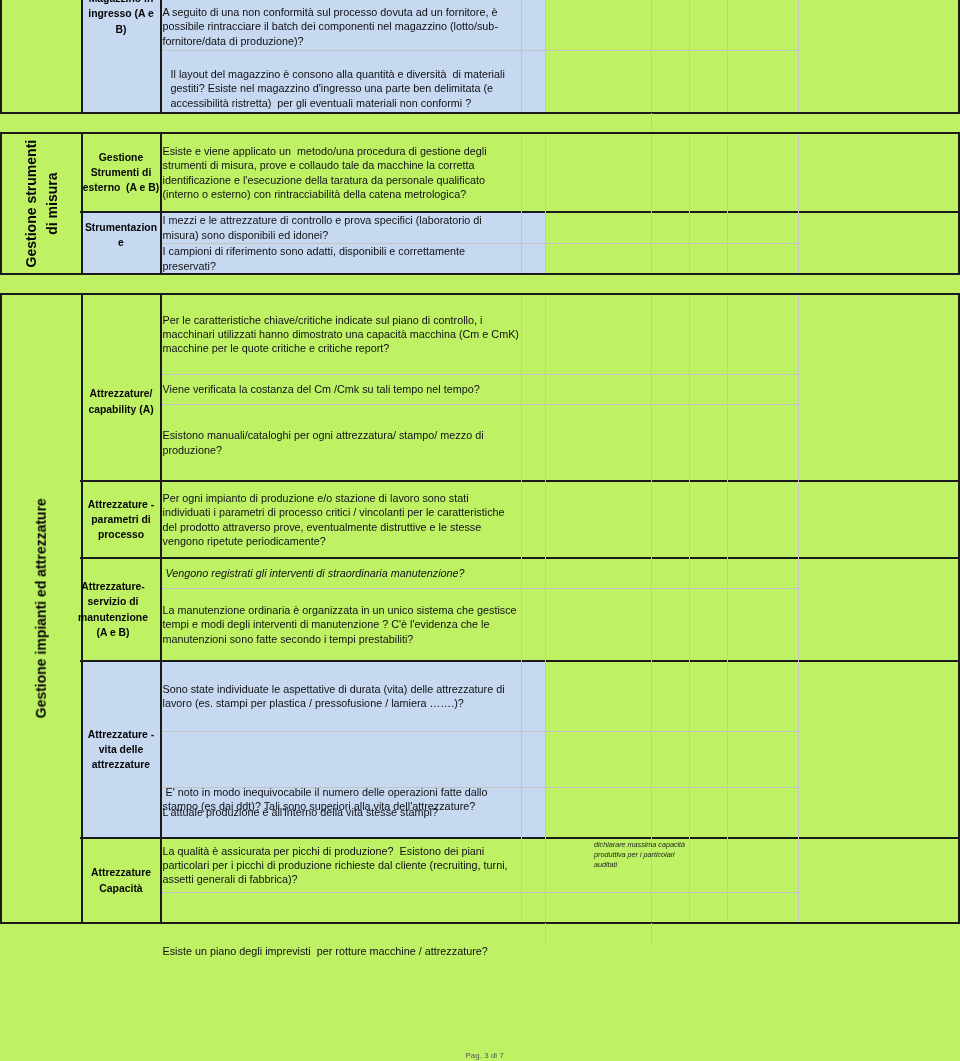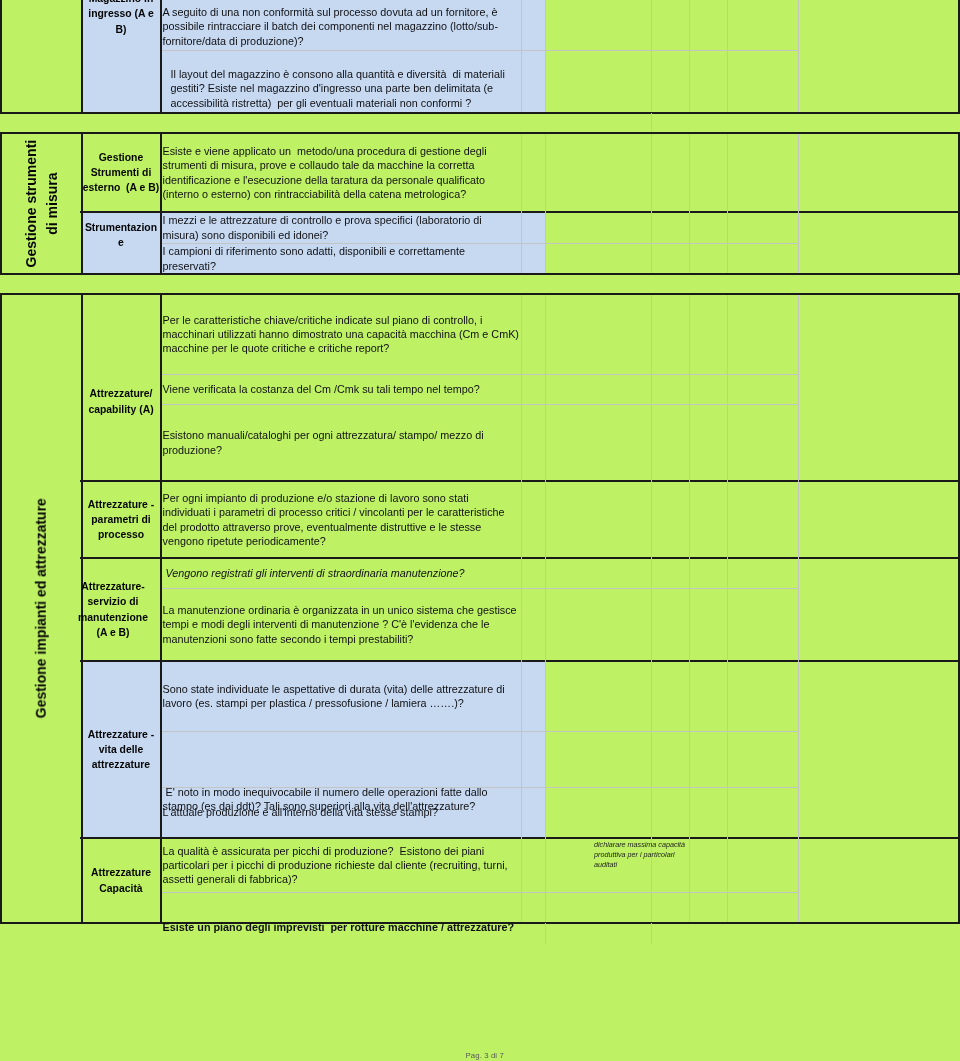--- a/index.html
+++ b/index.html
@@ -203,21 +203,21 @@
 <div class="q" style="left:161px;top:838px;width:360px;height:54px;">
         <span>La qualità è assicurata per picchi di produzione?  Esistono dei piani
 particolari per i picchi di produzione richieste dal cliente (recruiting, turni,
 assetti generali di fabbrica)?</span>
       </div>
 <div class="note" style="left:548px;top:838px;width:106px;height:54px;margin-left:44px;">
         <span>dichiarare massima capacità
 produttiva per i particolari
 auditati</span>
       </div>
-<div class="q" style="left:161px;top:912px;width:360px;height:31px;font-weight:bold;">
+<div class="q" style="left:161px;top:936px;width:360px;height:31px;">
         <span>Esiste un piano degli imprevisti  per rotture macchine / attrezzature?</span>
       </div>
 </div>
 <div class="gl glv" style="left:651px;top:113px;height:19px;"></div>
 <div class="gl glv" style="left:545px;top:923px;height:21px;"></div>
 <div class="gl glv" style="left:651px;top:923px;height:21px;"></div>
 <div class="foot" style="left:465.5px;top:1051px;">Pag. 3 di 7</div>
 </div>
 
 </body></html>

